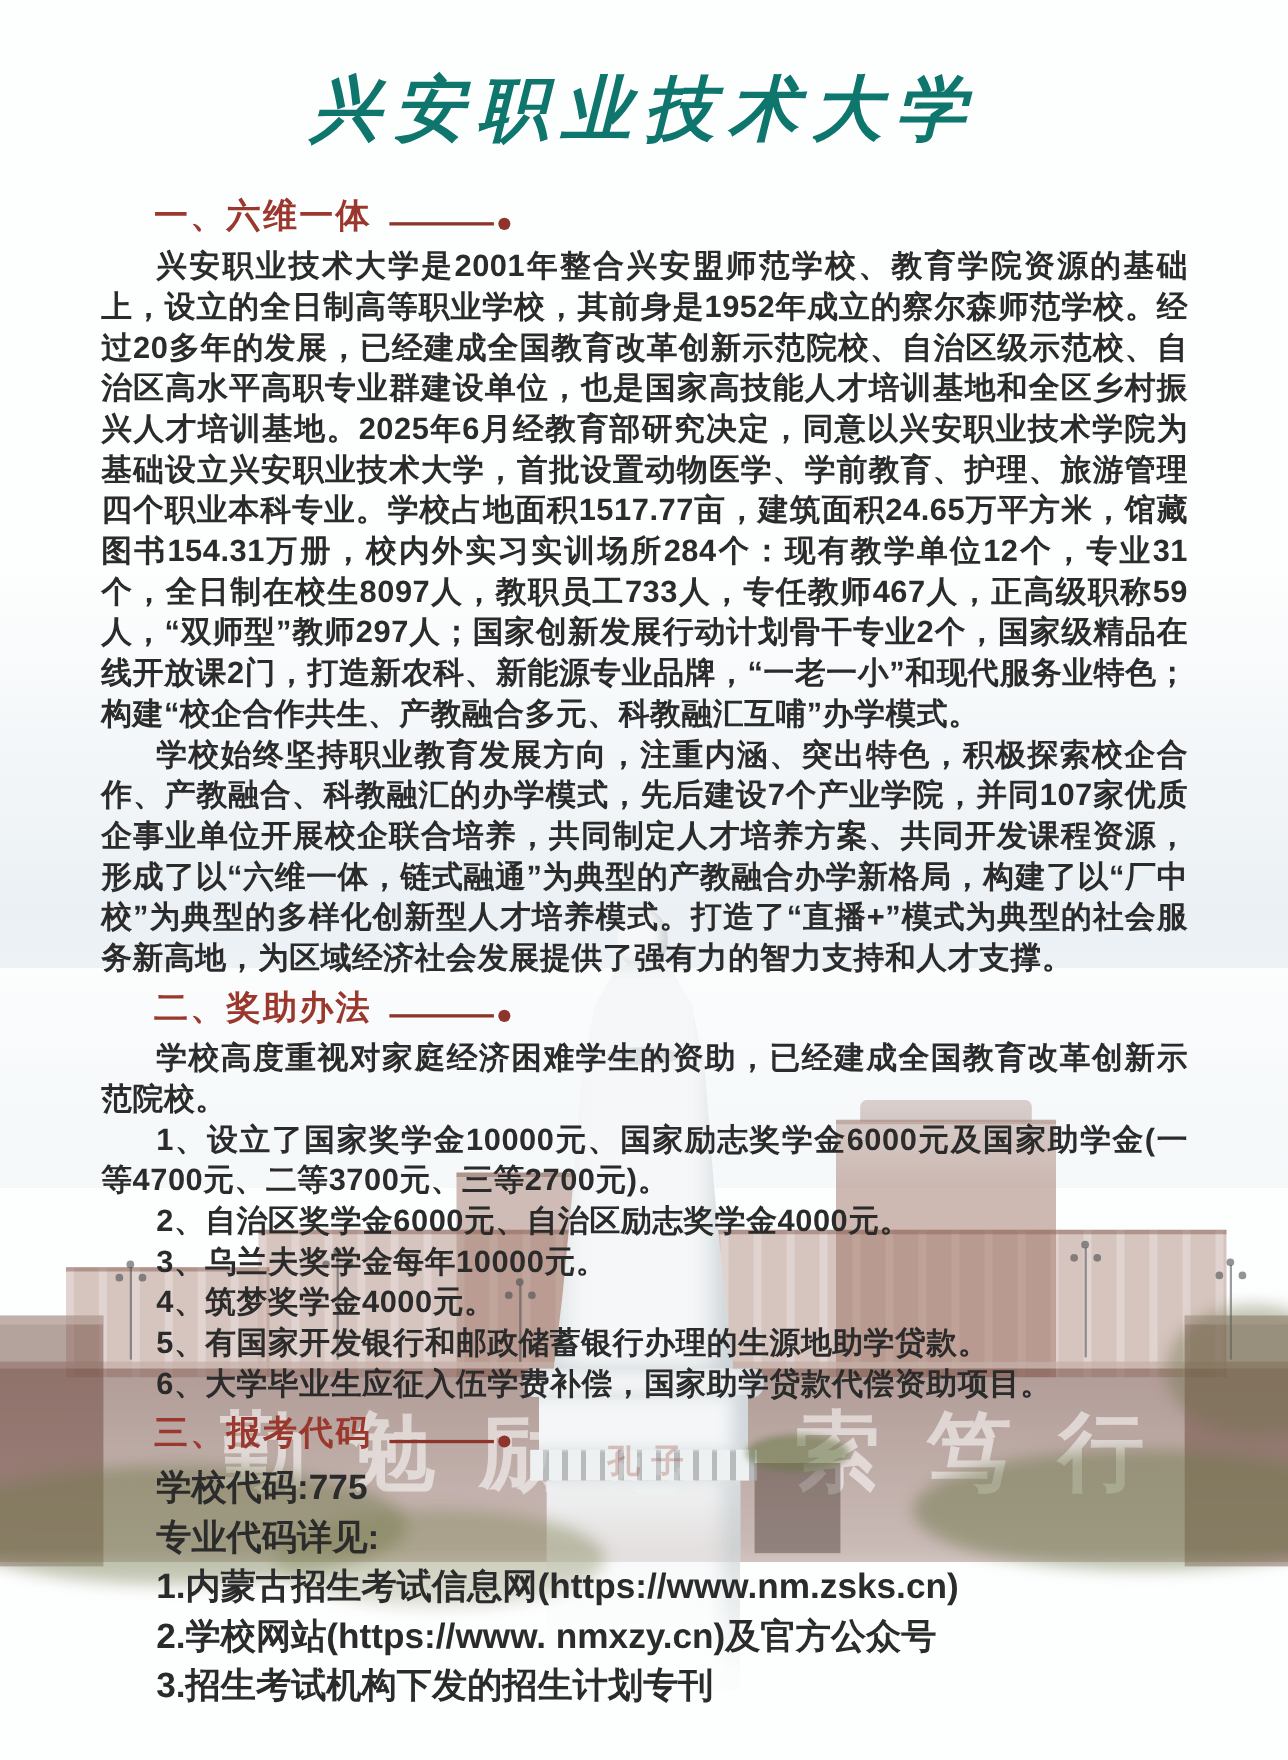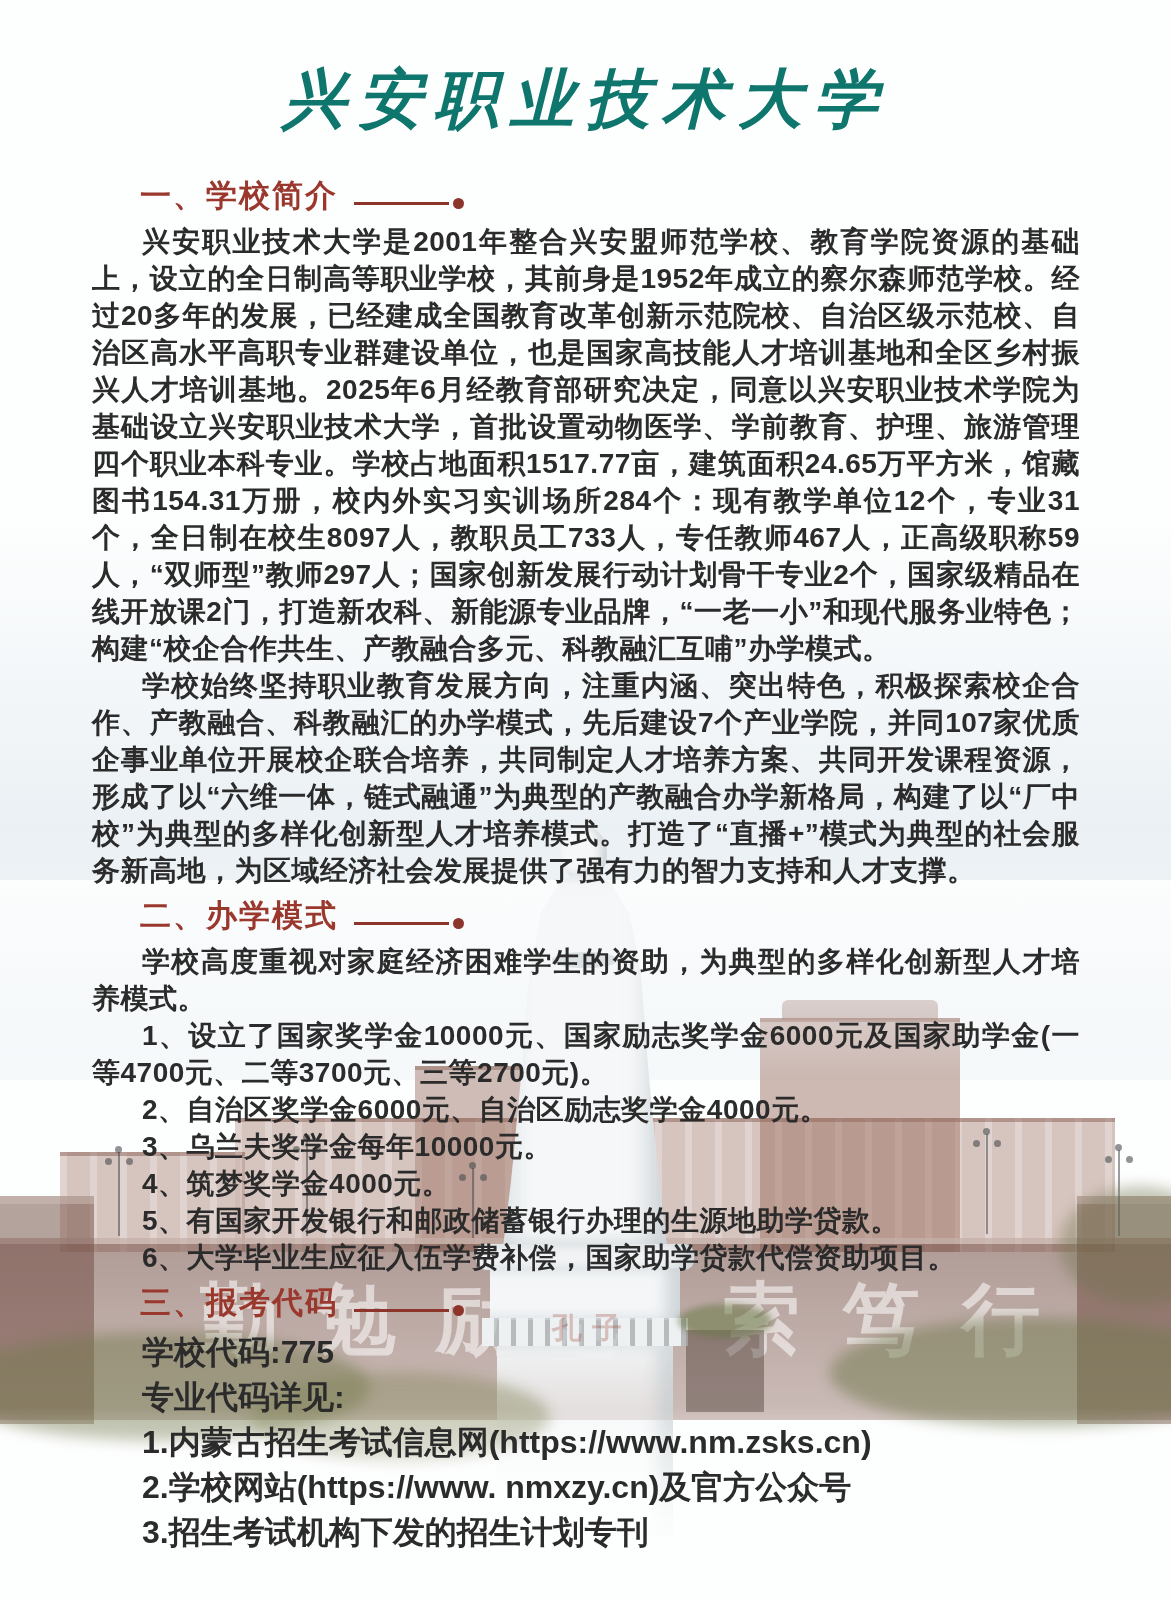--- a/index.html
+++ b/index.html
@@ -160,31 +160,31 @@
     <div class="shrub s2"></div>
     <div class="planter"></div>
     <div class="shrub s3"></div>
     <div class="fade-bottom"></div>
   </div>
 
   <div class="content">
     <div class="title">兴安职业技术大学</div>
 
     <h2 class="sec">
-      <span>一、学校简介</span>
+      <span>一、六维一体</span>
       <span class="hline"></span>
     </h2>
     <p class="body">兴安职业技术大学是2001年整合兴安盟师范学校、教育学院资源的基础上，设立的全日制高等职业学校，其前身是1952年成立的察尔森师范学校。经过20多年的发展，已经建成全国教育改革创新示范院校、自治区级示范校、自治区高水平高职专业群建设单位，也是国家高技能人才培训基地和全区乡村振兴人才培训基地。2025年6月经教育部研究决定，同意以兴安职业技术学院为基础设立兴安职业技术大学，首批设置动物医学、学前教育、护理、旅游管理四个职业本科专业。学校占地面积1517.77亩，建筑面积24.65万平方米，馆藏图书154.31万册，校内外实习实训场所284个：现有教学单位12个，专业31个，全日制在校生8097人，教职员工733人，专任教师467人，正高级职称59人，“双师型”教师297人；国家创新发展行动计划骨干专业2个，国家级精品在线开放课2门，打造新农科、新能源专业品牌，“一老一小”和现代服务业特色；构建“校企合作共生、产教融合多元、科教融汇互哺”办学模式。</p>
     <p class="body">学校始终坚持职业教育发展方向，注重内涵、突出特色，积极探索校企合作、产教融合、科教融汇的办学模式，先后建设7个产业学院，并同107家优质企事业单位开展校企联合培养，共同制定人才培养方案、共同开发课程资源，形成了以“六维一体，链式融通”为典型的产教融合办学新格局，构建了以“厂中校”为典型的多样化创新型人才培养模式。打造了“直播+”模式为典型的社会服务新高地，为区域经济社会发展提供了强有力的智力支持和人才支撑。</p>
 
     <h2 class="sec">
-      <span>二、办学模式</span>
+      <span>二、奖助办法</span>
       <span class="hline"></span>
     </h2>
-    <p class="lead">学校高度重视对家庭经济困难学生的资助，为典型的多样化创新型人才培养模式。</p>
+    <p class="lead">学校高度重视对家庭经济困难学生的资助，已经建成全国教育改革创新示范院校。</p>
     <p class="item">1、设立了国家奖学金10000元、国家励志奖学金6000元及国家助学金(一等4700元、二等3700元、三等2700元)。</p>
     <p class="item">2、自治区奖学金6000元、自治区励志奖学金4000元。</p>
     <p class="item">3、乌兰夫奖学金每年10000元。</p>
     <p class="item">4、筑梦奖学金4000元。</p>
     <p class="item">5、有国家开发银行和邮政储蓄银行办理的生源地助学贷款。</p>
     <p class="item">6、大学毕业生应征入伍学费补偿，国家助学贷款代偿资助项目。</p>
 
     <h2 class="sec">
       <span>三、报考代码</span>
       <span class="hline"></span>

